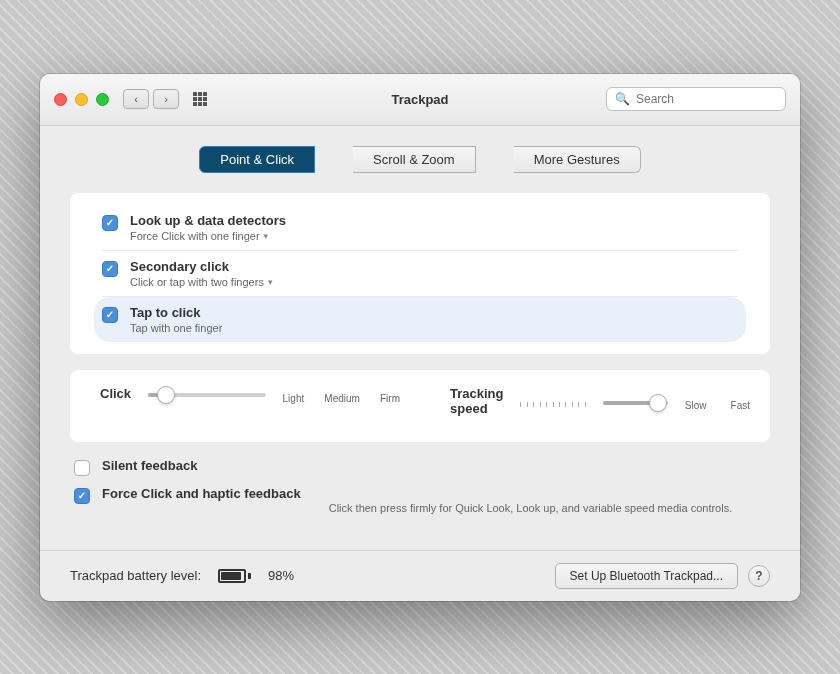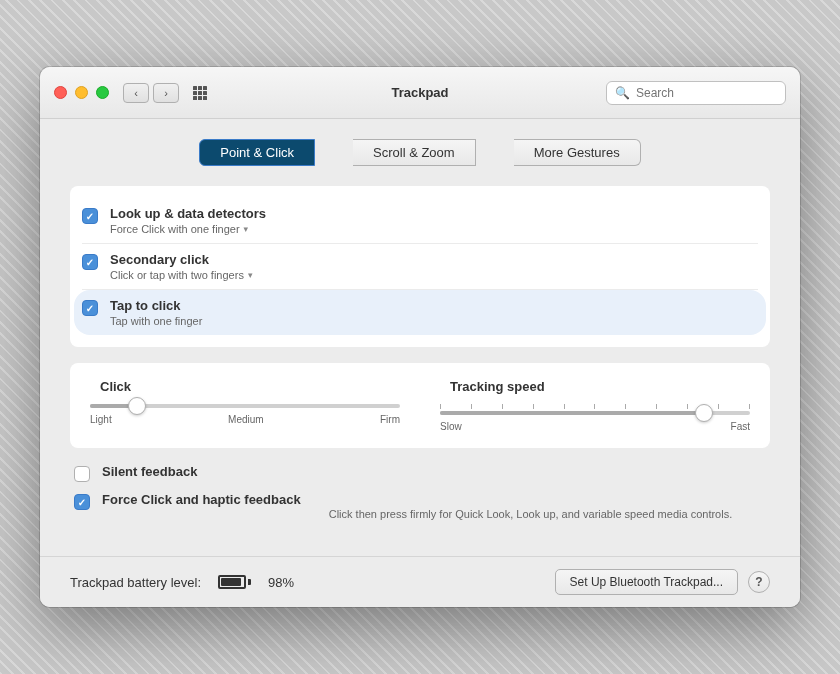--- a/index.html
+++ b/index.html
@@ -130,21 +130,21 @@
     .tab:last-child { border-radius: 0 6px 6px 0; }
     .tab:not(:first-child) { border-left: none; margin-left: 38px; }
     .tab.active {
       background: #0c4a6e;
       color: white;
       border-color: #3a7bc8;
     }
     .options-area {
       background: white;
       border-radius: 8px;
-      padding: 12px 12px;
+      padding: 12px 32px;
       margin-bottom: 16px;
     }
     .option-row {
       display: flex;
       align-items: flex-start;
       padding: 8px 0;
       border-bottom: 1px solid #ebebeb;
     }
     .option-row:last-child { border-bottom: none; }
     .option-row.highlighted {
@@ -202,22 +202,24 @@
       background: white;
       border-radius: 8px;
       padding: 16px 20px;
       margin-bottom: 16px;
       display: flex;
       gap: 40px;
       align-items: flex-start;
     }
     .slider-group {
       display: flex;
-      flex-direction: column;
+      flex-direction: row;
+      align-items: center;
       flex: 1;
+      gap: 17px;
     }
     .slider-title {
       font-size: 13px;
       font-weight: 600;
       color: #333;
       margin-bottom: 10px;
       align-self: flex-start;
       margin-left: 10px;
     }
     .slider-track {

